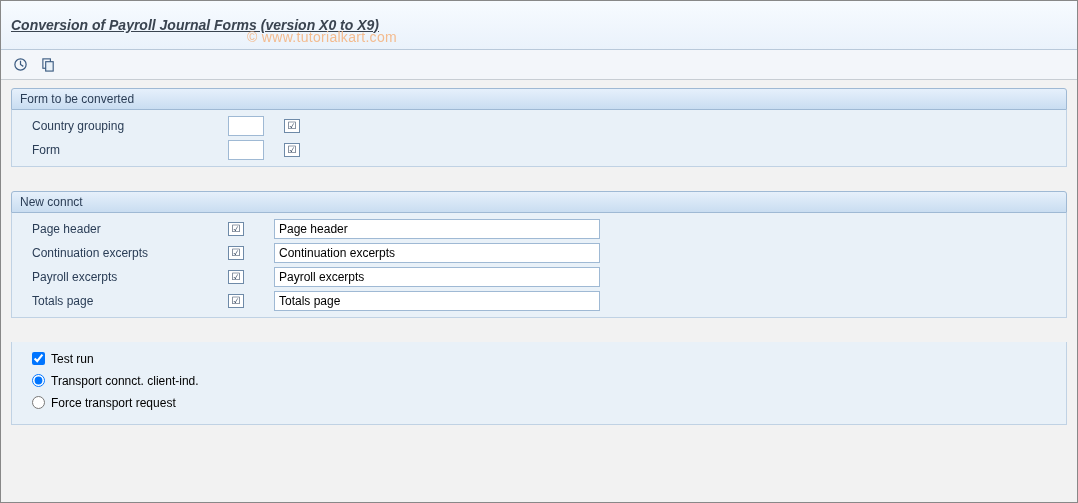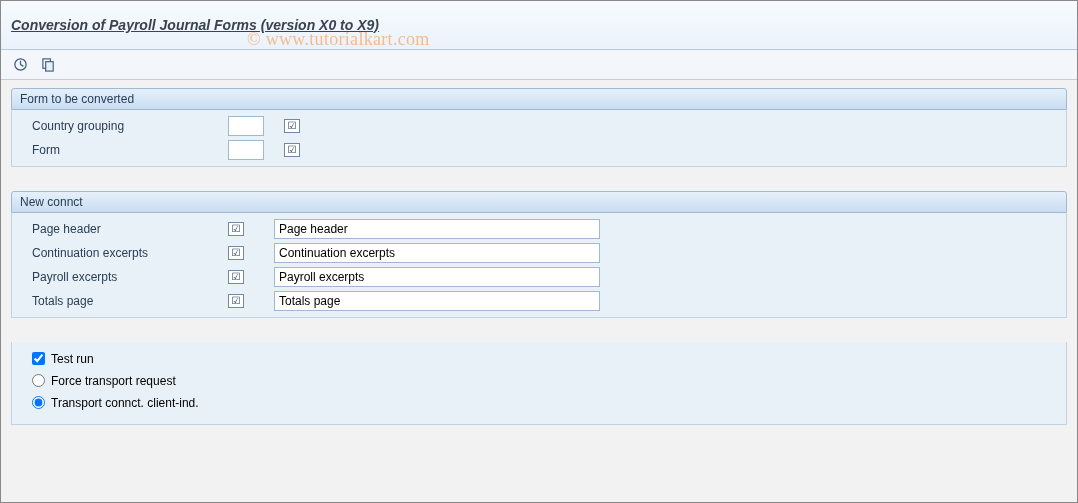--- a/index.html
+++ b/index.html
@@ -94,24 +94,24 @@
       gap: 6px;
       padding: 4px 20px;
     }
     input[type="checkbox"], input[type="radio"] {
       width: 13px; height: 13px;
     }
     .watermark {
       position: absolute;
       top: 28px; left: 246px;
       color: #f4b98a;
-      font-size: 18px;
+      font-size: 14px;
       letter-spacing: 0.3px;
       opacity: 0.95;
-      font-family: Liberation Serif, serif;
+      font-family: Liberation Sans, sans-serif;
       pointer-events: none;
       z-index: 5;
     }
   </style>
 </head>
 <body>
 
 <div class="titlebar">Conversion of Payroll Journal Forms (version X0 to X9)</div>
 
 <div class="toolbar">
@@ -191,23 +191,23 @@
     </div>
   </div>
 
   <div class="group">
     <div class="group-body" style="padding:6px 0 10px 0;">
       <div class="cb-row">
         <input type="checkbox" checked="" style="">
         <span>Test run</span>
       </div>
       <div class="radio-row">
+        <input type="radio" name="tr" checked="" style="">
+        <span>Transport connct. client-ind.</span>
+      </div>
+      <div class="radio-row">
         <input type="radio" name="tr" style="">
         <span>Force transport request</span>
       </div>
-      <div class="radio-row">
-        <input type="radio" name="tr" checked="" style="">
-        <span>Transport connct. client-ind.</span>
-      </div>
     </div>
   </div>
 
 </div>
 
 </body></html>

